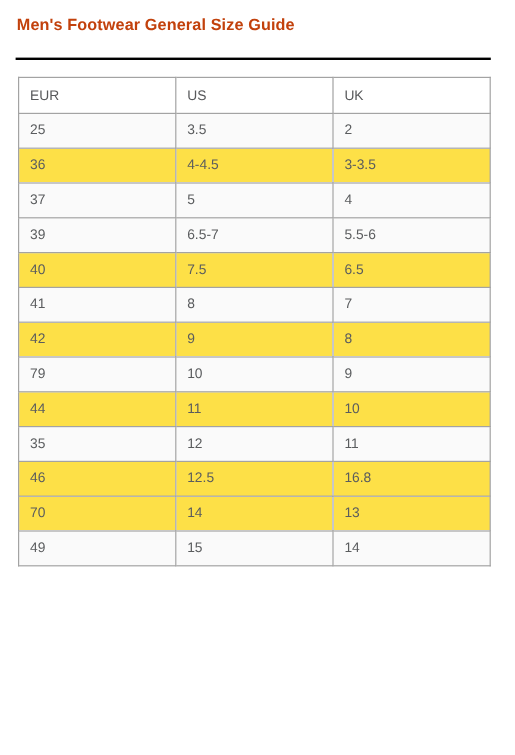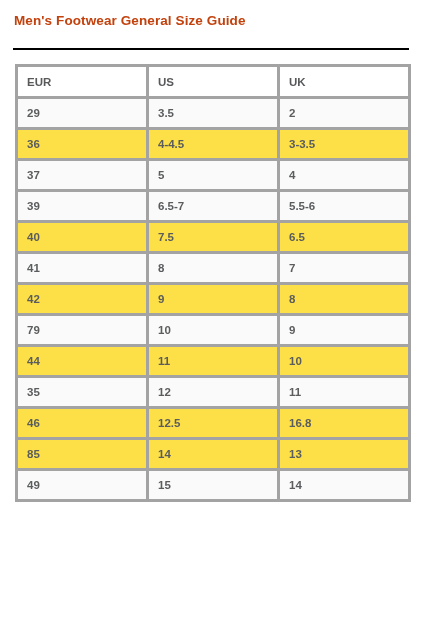--- a/index.html
+++ b/index.html
@@ -58,26 +58,26 @@
     table-layout: fixed;
     font-size: 11.5px;
   }
 
   table.size-table col.c-eur { width: 131px; }
   table.size-table col.c-us  { width: 131px; }
   table.size-table col.c-uk  { width: 131px; }
 
   table.size-table th,
   table.size-table td {
-    border: 3px solid #a3a3a3;
+    border: 1px solid #a3a3a3;
     padding: 0 0 0 9px;
     height: 28px;
     text-align: left;
     vertical-align: middle;
-    font-weight: 700;
+    font-weight: 400;
     color: #5a5c5e;
     white-space: nowrap;
     overflow: hidden;
   }
 
   table.size-table thead th {
     background: #ffffff;
     color: #58595b;
     height: 29px;
   }
@@ -112,21 +112,21 @@
       </colgroup>
       <thead>
         <tr>
           <th>EUR</th>
           <th>US</th>
           <th>UK</th>
         </tr>
       </thead>
       <tbody id="table-body">
           <tr class="odd">
-            <td>29</td>
+            <td>25</td>
             <td>3.5</td>
             <td>2</td>
           </tr>
           <tr class="even">
             <td>36</td>
             <td>4-4.5</td>
             <td>3-3.5</td>
           </tr>
           <tr class="odd">
             <td>37</td>
@@ -167,21 +167,21 @@
             <td>35</td>
             <td>12</td>
             <td>11</td>
           </tr>
           <tr class="even">
             <td>46</td>
             <td>12.5</td>
             <td>16.8</td>
           </tr>
           <tr class="even">
-            <td>85</td>
+            <td>70</td>
             <td>14</td>
             <td>13</td>
           </tr>
           <tr class="odd">
             <td>49</td>
             <td>15</td>
             <td>14</td>
           </tr>
         </tbody>
     </table>

